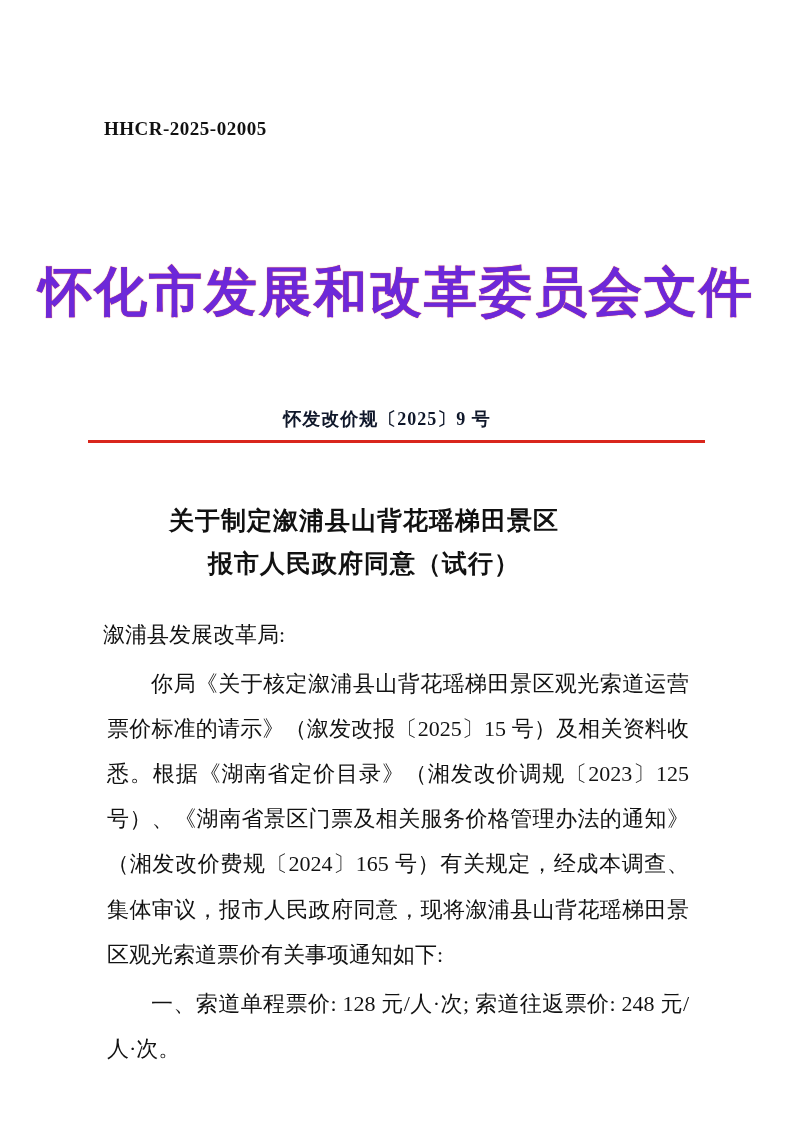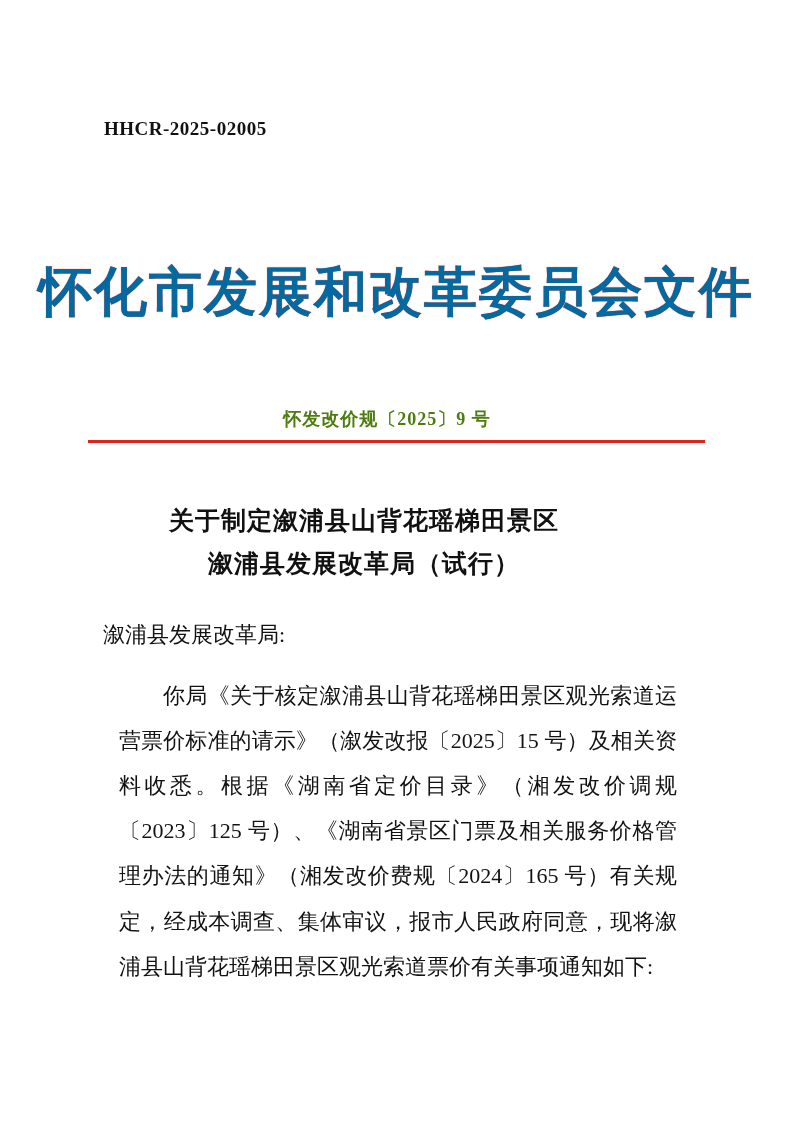--- a/index.html
+++ b/index.html
@@ -32,38 +32,38 @@
     font-size: 19px;
     letter-spacing: 0.5px;
     color: #111;
   }
   .masthead {
     position: absolute;
     top: 262px;
     left: 0;
     width: 793px;
     text-align: center;
-    color: #0369a1;
+    color: #6d28d9;
     font-family: "DejaVu Sans", "Liberation Sans", sans-serif;
     font-weight: bold;
     font-size: 53px;
     letter-spacing: 2px;
     line-height: 1.15;
     text-shadow: 0 0 1px #d9261c;
   }
   .issue-line {
     position: absolute;
     top: 407px;
     left: 0;
     width: 774px;
     text-align: center;
     font-size: 18px;
     font-weight: bold;
     letter-spacing: 1px;
-    color: #4d7c0f;
+    color: #0f172a;
   }
   .red-rule {
     position: absolute;
     top: 440px;
     left: 88px;
     width: 617px;
     height: 2.5px;
     background: #d9261c;
   }
   .title {
@@ -86,40 +86,41 @@
     font-size: 22px;
     line-height: 2.05;
     color: #121212;
     text-align: justify;
     text-justify: inter-ideograph;
   }
   .salutation {
     margin: 0 0 0 0;
   }
   .para {
-    margin: 16px;
+    margin: 4px;
     text-indent: 2em;
   }
 </style>
 </head>
 <body>
 
 <div class="page">
 
   <div class="doc-number">HHCR-2025-02005</div>
 
   <div class="masthead">怀化市发展和改革委员会文件</div>
 
   <div class="issue-line">怀发改价规〔2025〕9 号</div>
 
   <div class="red-rule"></div>
 
   <div class="title">
     <div>关于制定溆浦县山背花瑶梯田景区</div>
-    <div>溆浦县发展改革局（试行）</div>
+    <div>报市人民政府同意（试行）</div>
   </div>
 
   <div class="body-block">
     <p class="salutation">溆浦县发展改革局:</p>
     <p class="para">你局《关于核定溆浦县山背花瑶梯田景区观光索道运营票价标准的请示》（溆发改报〔2025〕15 号）及相关资料收悉。根据《湖南省定价目录》（湘发改价调规〔2023〕125 号）、《湖南省景区门票及相关服务价格管理办法的通知》（湘发改价费规〔2024〕165 号）有关规定，经成本调查、集体审议，报市人民政府同意，现将溆浦县山背花瑶梯田景区观光索道票价有关事项通知如下:</p>
+    <p class="para">一、索道单程票价: 128 元/人·次; 索道往返票价: 248 元/人·次。</p>
   </div>
 
 </div>
 
 </body></html>

